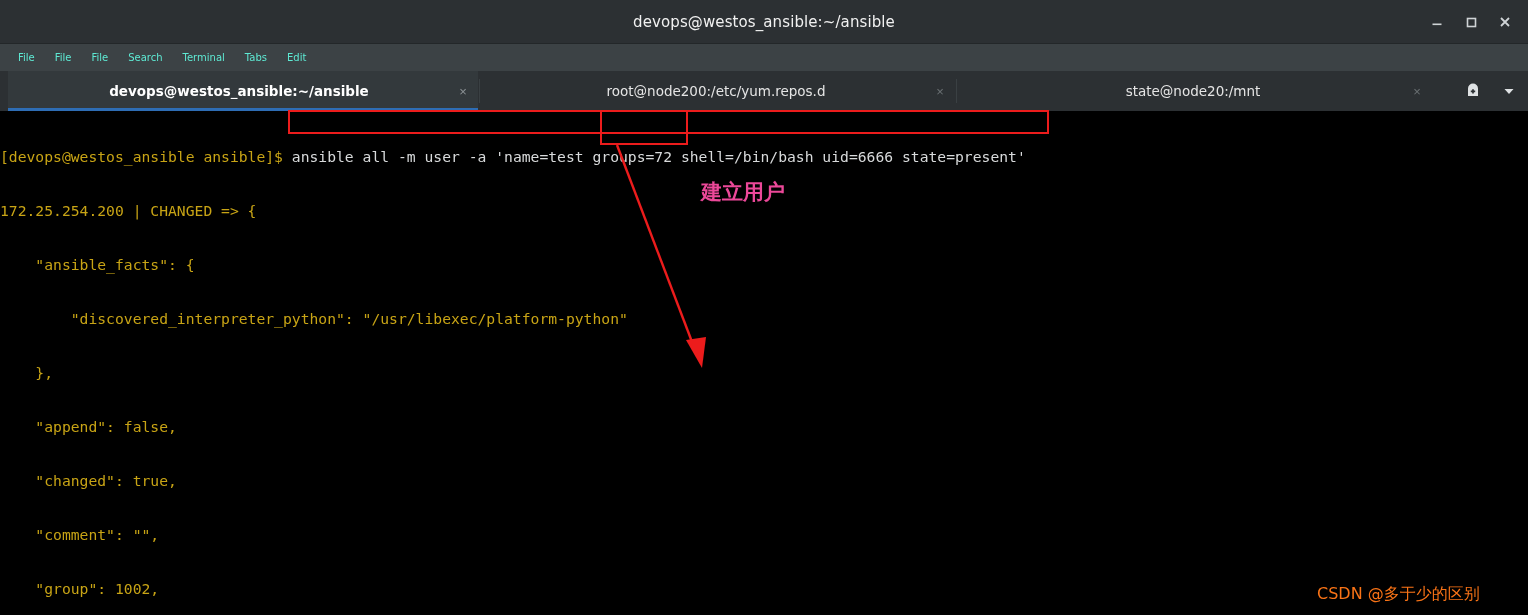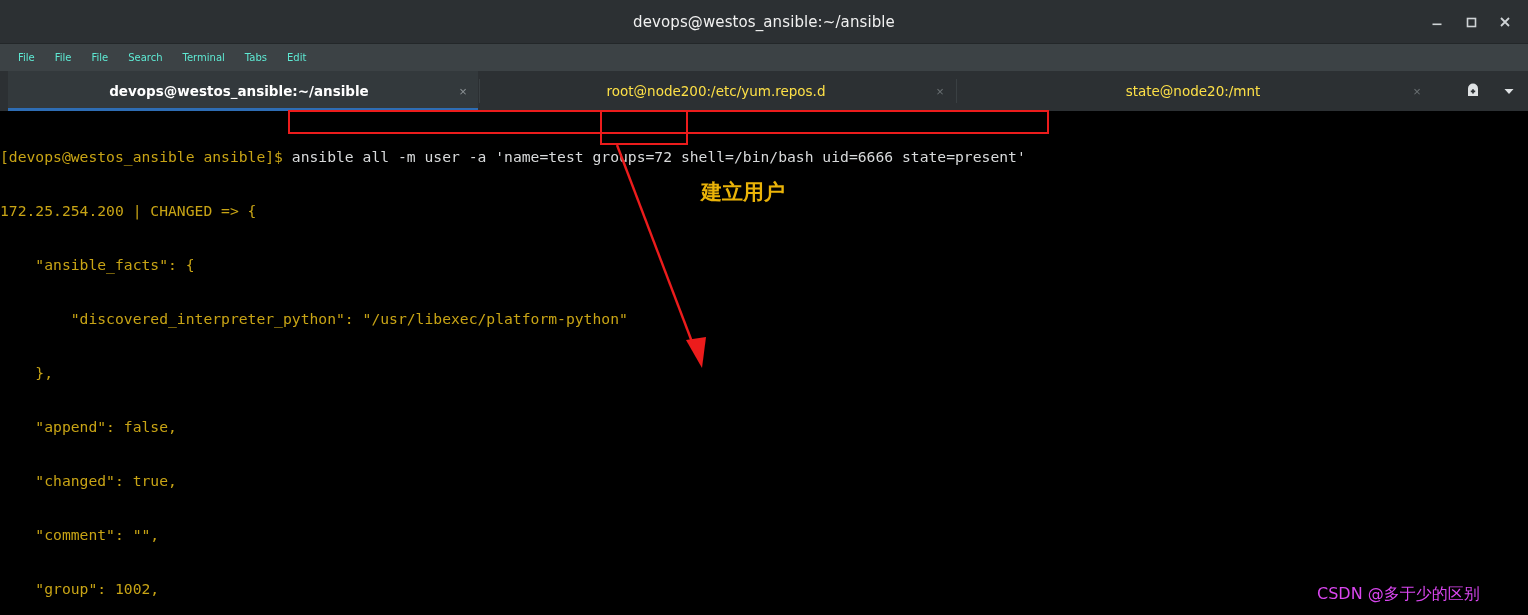--- a/index.html
+++ b/index.html
@@ -110,21 +110,21 @@
     text-align: center;
     font-size: 13px;
     line-height: 1;
     flex: 0 0 auto;
   }
   .tab.active {
     background: #33393c;
   }
   .tab.active .tab-label { color: #ffffff; font-weight: bold; }
   .tab.active .tab-close { color: #8d9396; }
-  .tab.inactive .tab-label { color: #fde047; }
+  .tab.inactive .tab-label { color: #e5e5e5; }
   .tab.inactive .tab-close { color: #6b7174; }
   .tab-underline {
     position: absolute;
     height: 3px;
     background: #2e6db4;
     bottom: 0;
   }
   .tab-sep {
     position: absolute;
     top: 8px;
@@ -175,28 +175,28 @@
     width: 1528px; height: 615px;
     pointer-events: none;
   }
   .redbox {
     position: absolute;
     border: 2px solid #ec1c1c;
     box-sizing: border-box;
   }
   .anno-text {
     position: absolute;
-    color: #eab308;
+    color: #ec4899;
     font-family: Liberation Serif, serif;
     font-weight: bold;
     white-space: nowrap;
   }
   .watermark {
     position: absolute;
-    color: #d946ef;
+    color: #f97316;
     font-family: "DejaVu Sans", sans-serif;
     font-size: 16px;
     white-space: nowrap;
   }
 </style>
 </head>
 <body>
 
 <div id="app">
 

